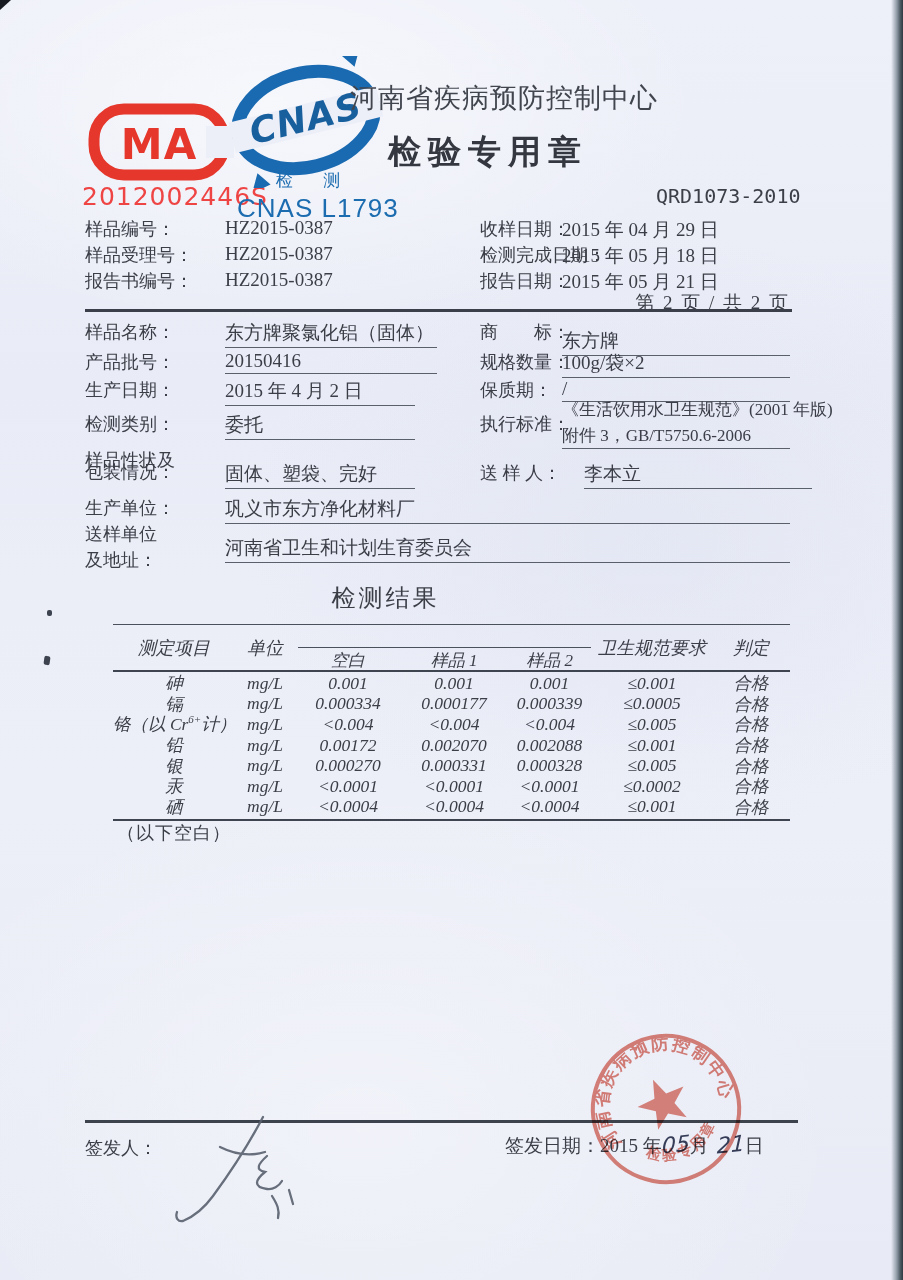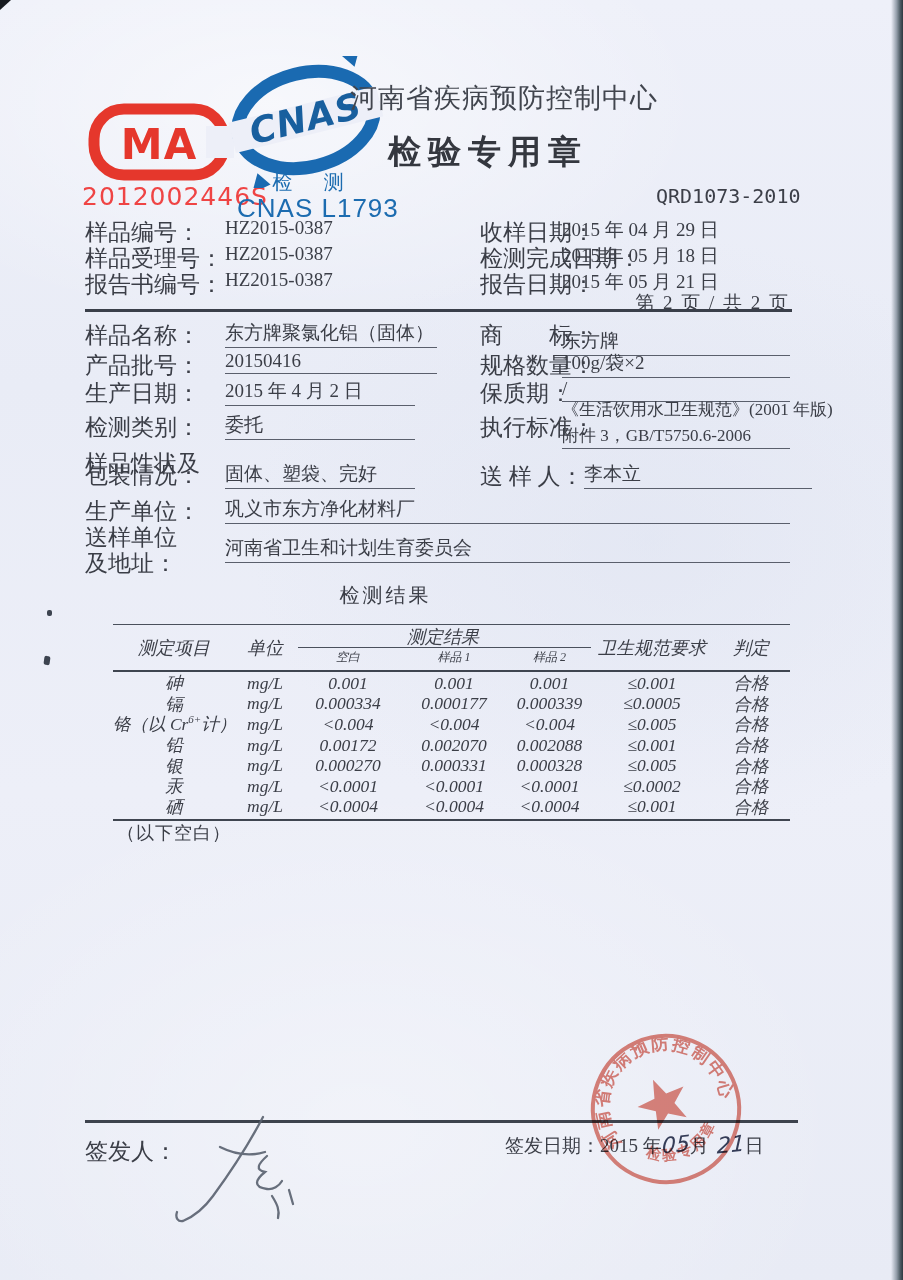--- a/index.html
+++ b/index.html
@@ -6,31 +6,31 @@
   body{
     width:903px;height:1280px;position:relative;overflow:hidden;
     font-family:"Liberation Serif", serif;color:#3b3e47;
     background:
       radial-gradient(ellipse 620px 320px at 30% 8%, rgba(255,255,255,.55), rgba(255,255,255,0) 70%),
       radial-gradient(ellipse 560px 420px at 72% 42%, rgba(221,226,240,.5), rgba(221,226,240,0) 72%),
       radial-gradient(ellipse 700px 500px at 40% 88%, rgba(255,255,255,.35), rgba(255,255,255,0) 70%),
       linear-gradient(180deg,#eef0f9 0%,#e9ecf6 30%,#edeff8 62%,#e8ebf5 100%);
   }
   .abs{position:absolute;}
-  .lbl{font-size:23px;white-space:nowrap;}
+  .lbl{font-size:18px;white-space:nowrap;}
   .val{font-size:19px;white-space:nowrap;}
   .uval{border-bottom:1.2px solid #5a5f6c;padding-bottom:1px;}
   .rule{background:#3a3f4a;}
   .heading-sans{font-family:"Liberation Sans", sans-serif;}
   sup{font-size:11px;vertical-align:super;line-height:0;}
   
   .rtable{position:absolute;left:113px;top:624px;width:677px;border-top:1.6px solid #4a505c;font-style:italic;}
   .thead{position:relative;height:45px;border-bottom:2.2px solid #3f4550;font-size:18px;}
   .thead .hfull{top:11px;text-align:center;}
-  .thead .hsub{top:24px;text-align:center;font-size:12px;}
+  .thead .hsub{top:24px;text-align:center;font-size:17px;}
   .rows{border-bottom:2.4px solid #3f4550;padding:1px 0 2px 0;}
   .trow{display:flex;height:20.6px;align-items:center;}
   .tc{text-align:center;font-size:17.5px;white-space:nowrap;}
   .c0{width:122px;}.c1{width:60px;}.c2{width:106px;}.c3{width:106px;}.c4{width:85px;}.c5{width:120px;}.c6{width:78px;}
   .subline{position:absolute;left:185px;top:22px;width:293px;height:1.2px;background:#4a505c;}
   
   .corner-tl{width:0;height:0;border-top:10px solid #171a20;border-right:11px solid transparent;left:0;top:0;}
   .edge-right{right:0;top:0;width:12px;height:1280px;
     background:linear-gradient(to right, rgba(110,124,138,0) 0%, #97a1ad 45%, #515f68 75%, #2e3940 100%);}
   .speck{background:#3d4450;border-radius:2px;}
@@ -55,21 +55,21 @@
 
 <svg class="abs" style="left:228px;top:56px;" width="160" height="132" viewBox="0 0 160 132">
   <g transform="rotate(-14 78 64)">
     <ellipse cx="78" cy="64" rx="69" ry="47" fill="none" stroke="#1a6ab1" stroke-width="13"></ellipse>
     <rect x="2" y="48" width="152" height="31" fill="#edeff8"></rect>
     <polygon points="128,10 148,6 138,24" fill="#1a6ab1"></polygon>
     <polygon points="28,118 8,122 18,104" fill="#1a6ab1"></polygon>
     <text x="78" y="75" text-anchor="middle" font-family="DejaVu Sans, sans-serif" font-weight="bold" font-style="italic" font-size="36" fill="#185f9e" letter-spacing="1">CNAS</text>
   </g>
 </svg>
-<div class="abs heading-sans" style="left:250px;top:169px;width:116px;text-align:center;font-size:20px;color:#1c6cb0;letter-spacing:13px;text-indent:13px;">检 测</div>
+<div class="abs heading-sans" style="left:250px;top:169px;width:116px;text-align:center;font-size:17px;color:#1c6cb0;letter-spacing:13px;text-indent:13px;">检 测</div>
 <div class="abs heading-sans" style="left:237px;top:193px;font-size:26px;color:#1c6cb0;letter-spacing:1px;">CNAS L1793</div>
 
 <div class="abs heading-sans" style="left:350px;top:80px;font-size:27px;color:#41454e;letter-spacing:1px;font-weight:500;">河南省疾病预防控制中心</div>
 <div class="abs heading-sans" style="left:388px;top:130px;font-size:33px;font-weight:bold;color:#34373f;letter-spacing:7px;">检验专用章</div>
 <div class="abs" style="left:656px;top:184px;font-family:'DejaVu Sans Mono',monospace;font-size:20px;color:#3c3f48;">QRD1073-2010</div>
 
 <div class="abs lbl" style="left:85px;top:217px;">样品编号：</div>
 <div class="abs val" style="left:225px;top:217px;">HZ2015-0387</div>
 <div class="abs lbl" style="left:480px;top:217px;">收样日期：</div>
 <div class="abs val" style="left:562px;top:217px;">2015 年 04 月 29 日</div>
@@ -115,27 +115,26 @@
 <div class="abs lbl" style="left:480px;top:461px;">送 样 人：</div>
 <div class="abs val uval" style="left:584px;top:461px;width:228px;">李本立</div>
 
 <div class="abs lbl" style="left:85px;top:496px;">生产单位：</div>
 <div class="abs val uval" style="left:225px;top:496px;width:565px;">巩义市东方净化材料厂</div>
 
 <div class="abs lbl" style="left:85px;top:522px;">送样单位</div>
 <div class="abs lbl" style="left:85px;top:548px;">及地址：</div>
 <div class="abs val uval" style="left:225px;top:535px;width:565px;">河南省卫生和计划生育委员会</div>
 
-<div class="abs" style="left:0;top:582px;width:771px;text-align:center;font-size:20px;letter-spacing:3px;">检测结果</div>
+<div class="abs" style="left:0;top:582px;width:771px;text-align:center;font-size:24px;letter-spacing:3px;">检测结果</div>
 
 <div class="rtable">
   <div class="thead">
     <div class="abs hfull" style="left:0;width:122px;">测定项目</div>
     <div class="abs hfull" style="left:122px;width:60px;">单位</div>
-    <div class="abs" style="left:182px;width:296px;top:0;text-align:center;font-size:18px;">测定结果</div>
     <div class="subline"></div>
     <div class="abs hsub" style="left:182px;width:106px;">空白</div>
     <div class="abs hsub" style="left:288px;width:106px;">样品 1</div>
     <div class="abs hsub" style="left:394px;width:85px;">样品 2</div>
     <div class="abs hfull" style="left:479px;width:120px;">卫生规范要求</div>
     <div class="abs hfull" style="left:599px;width:78px;">判定</div>
   </div>
   <div class="rows">
       <div class="trow">
         <div class="tc c0">砷</div>

